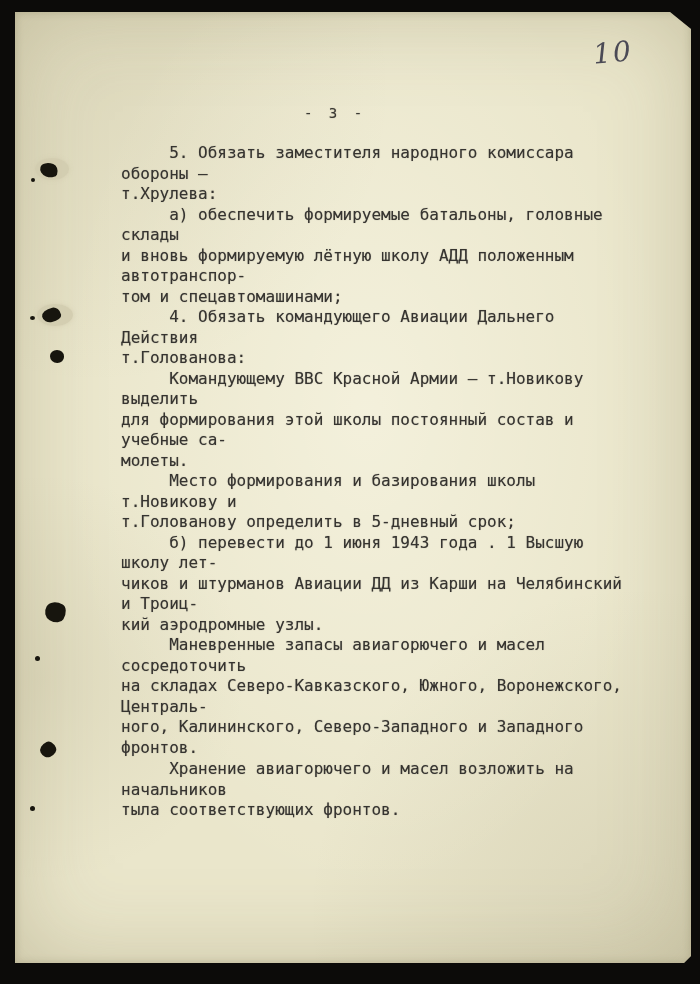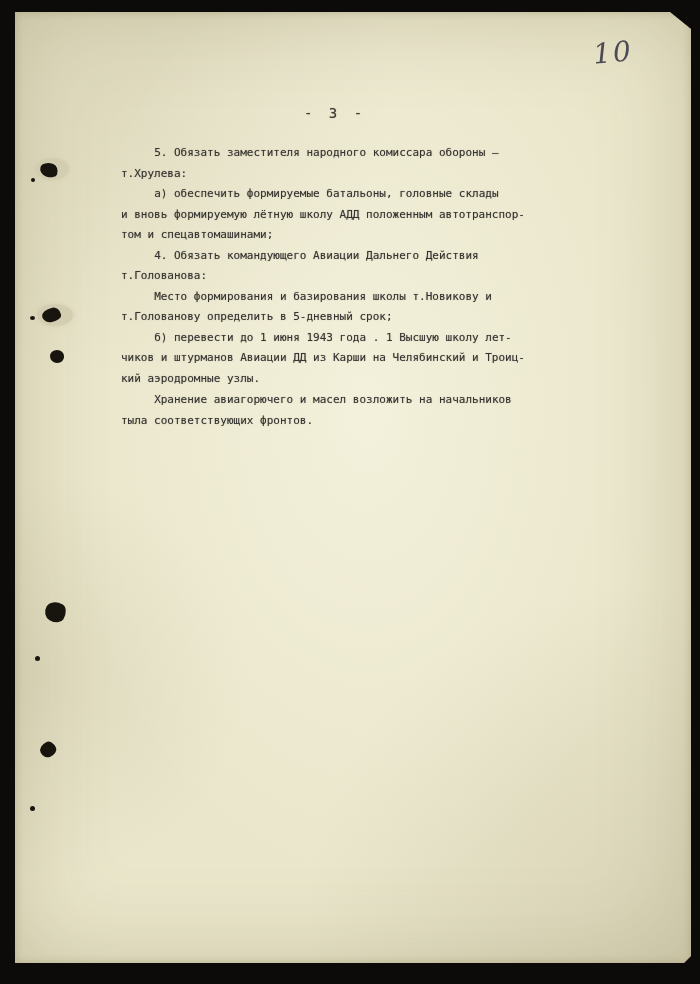--- a/index.html
+++ b/index.html
@@ -44,21 +44,21 @@
     text-align: center;
     font-size: 14px;
     letter-spacing: 4px;
     color: #3c3a34;
     text-shadow: 0 0 1px rgba(60,58,52,0.5);
   }
   .doc-body {
     position: absolute;
     left: 106px; top: 131px;
     width: 512px;
-    font-size: 11px;
+    font-size: 16px;
     line-height: 20.5px;
     color: #363430;
     text-shadow: 0 0 1px rgba(54,52,48,0.45);
   }
   .doc-body p {
     margin: 0;
     white-space: pre-wrap;
   }
   .doc-body p.gap-before { margin-top: 1px; }
   
@@ -96,25 +96,31 @@
   <div class="typed-num">- 3 -</div>
 
   <div class="doc-body">
     <p>     5. Обязать заместителя народного комиссара обороны –
 т.Хрулева:</p>
     <p>     а) обеспечить формируемые батальоны, головные склады
 и вновь формируемую лётную школу АДД положенным автотранспор-
 том и спецавтомашинами;</p>
     <p>     4. Обязать командующего Авиации Дальнего Действия
 т.Голованова:</p>
+    <p>     Командующему ВВС Красной Армии – т.Новикову выделить
+для формирования этой школы постоянный состав и учебные са-
+молеты.</p>
     <p>     Место формирования и базирования школы т.Новикову и
 т.Голованову определить в 5-дневный срок;</p>
     <p>     б) перевести до 1 июня 1943 года . 1 Высшую школу лет-
 чиков и штурманов Авиации ДД из Карши на Челябинский и Троиц-
 кий аэродромные узлы.</p>
+    <p>     Маневренные запасы авиагорючего и масел сосредоточить
+на складах Северо-Кавказского, Южного, Воронежского, Централь-
+ного, Калининского, Северо-Западного и Западного фронтов.</p>
     <p class="gap-before">     Хранение авиагорючего и масел возложить на начальников
 тыла соответствующих фронтов.</p>
   </div>
 
   <span class="spot blob s1"></span>
   <span class="spot s1b"></span>
   <span class="spot blob s2"></span>
   <span class="spot s2b"></span>
   <span class="spot s3"></span>
   <span class="spot blob s4"></span>

